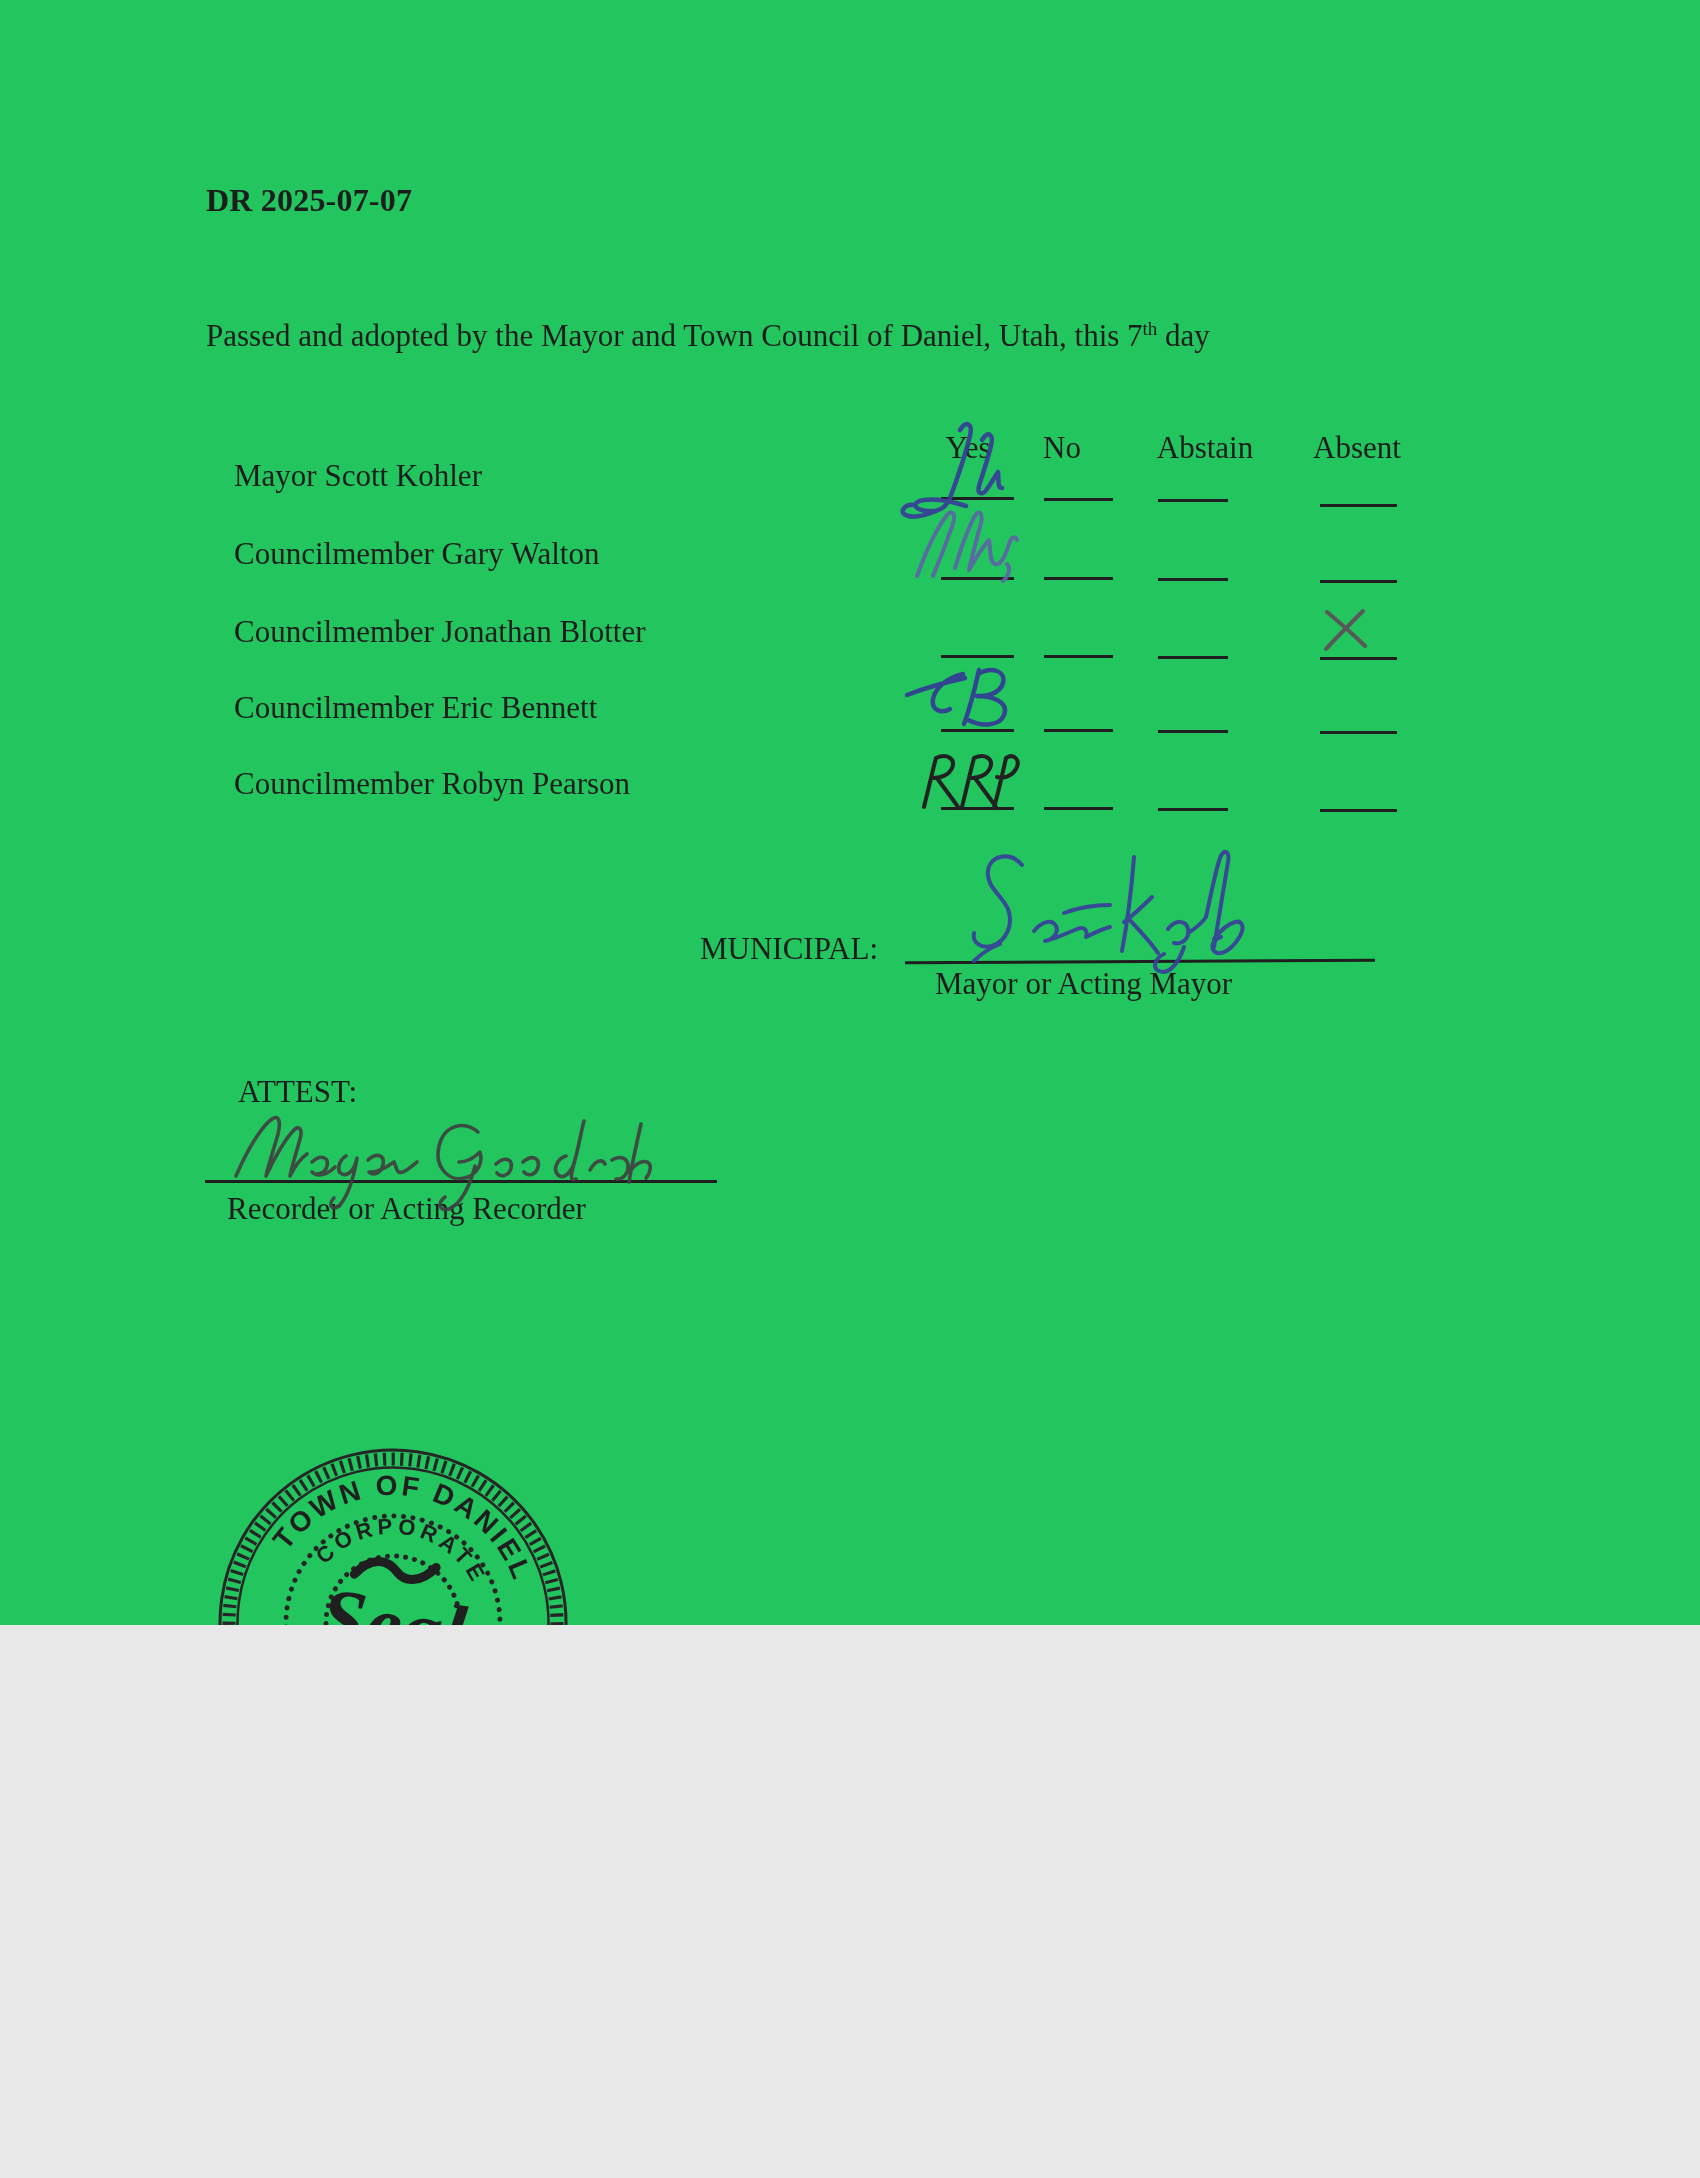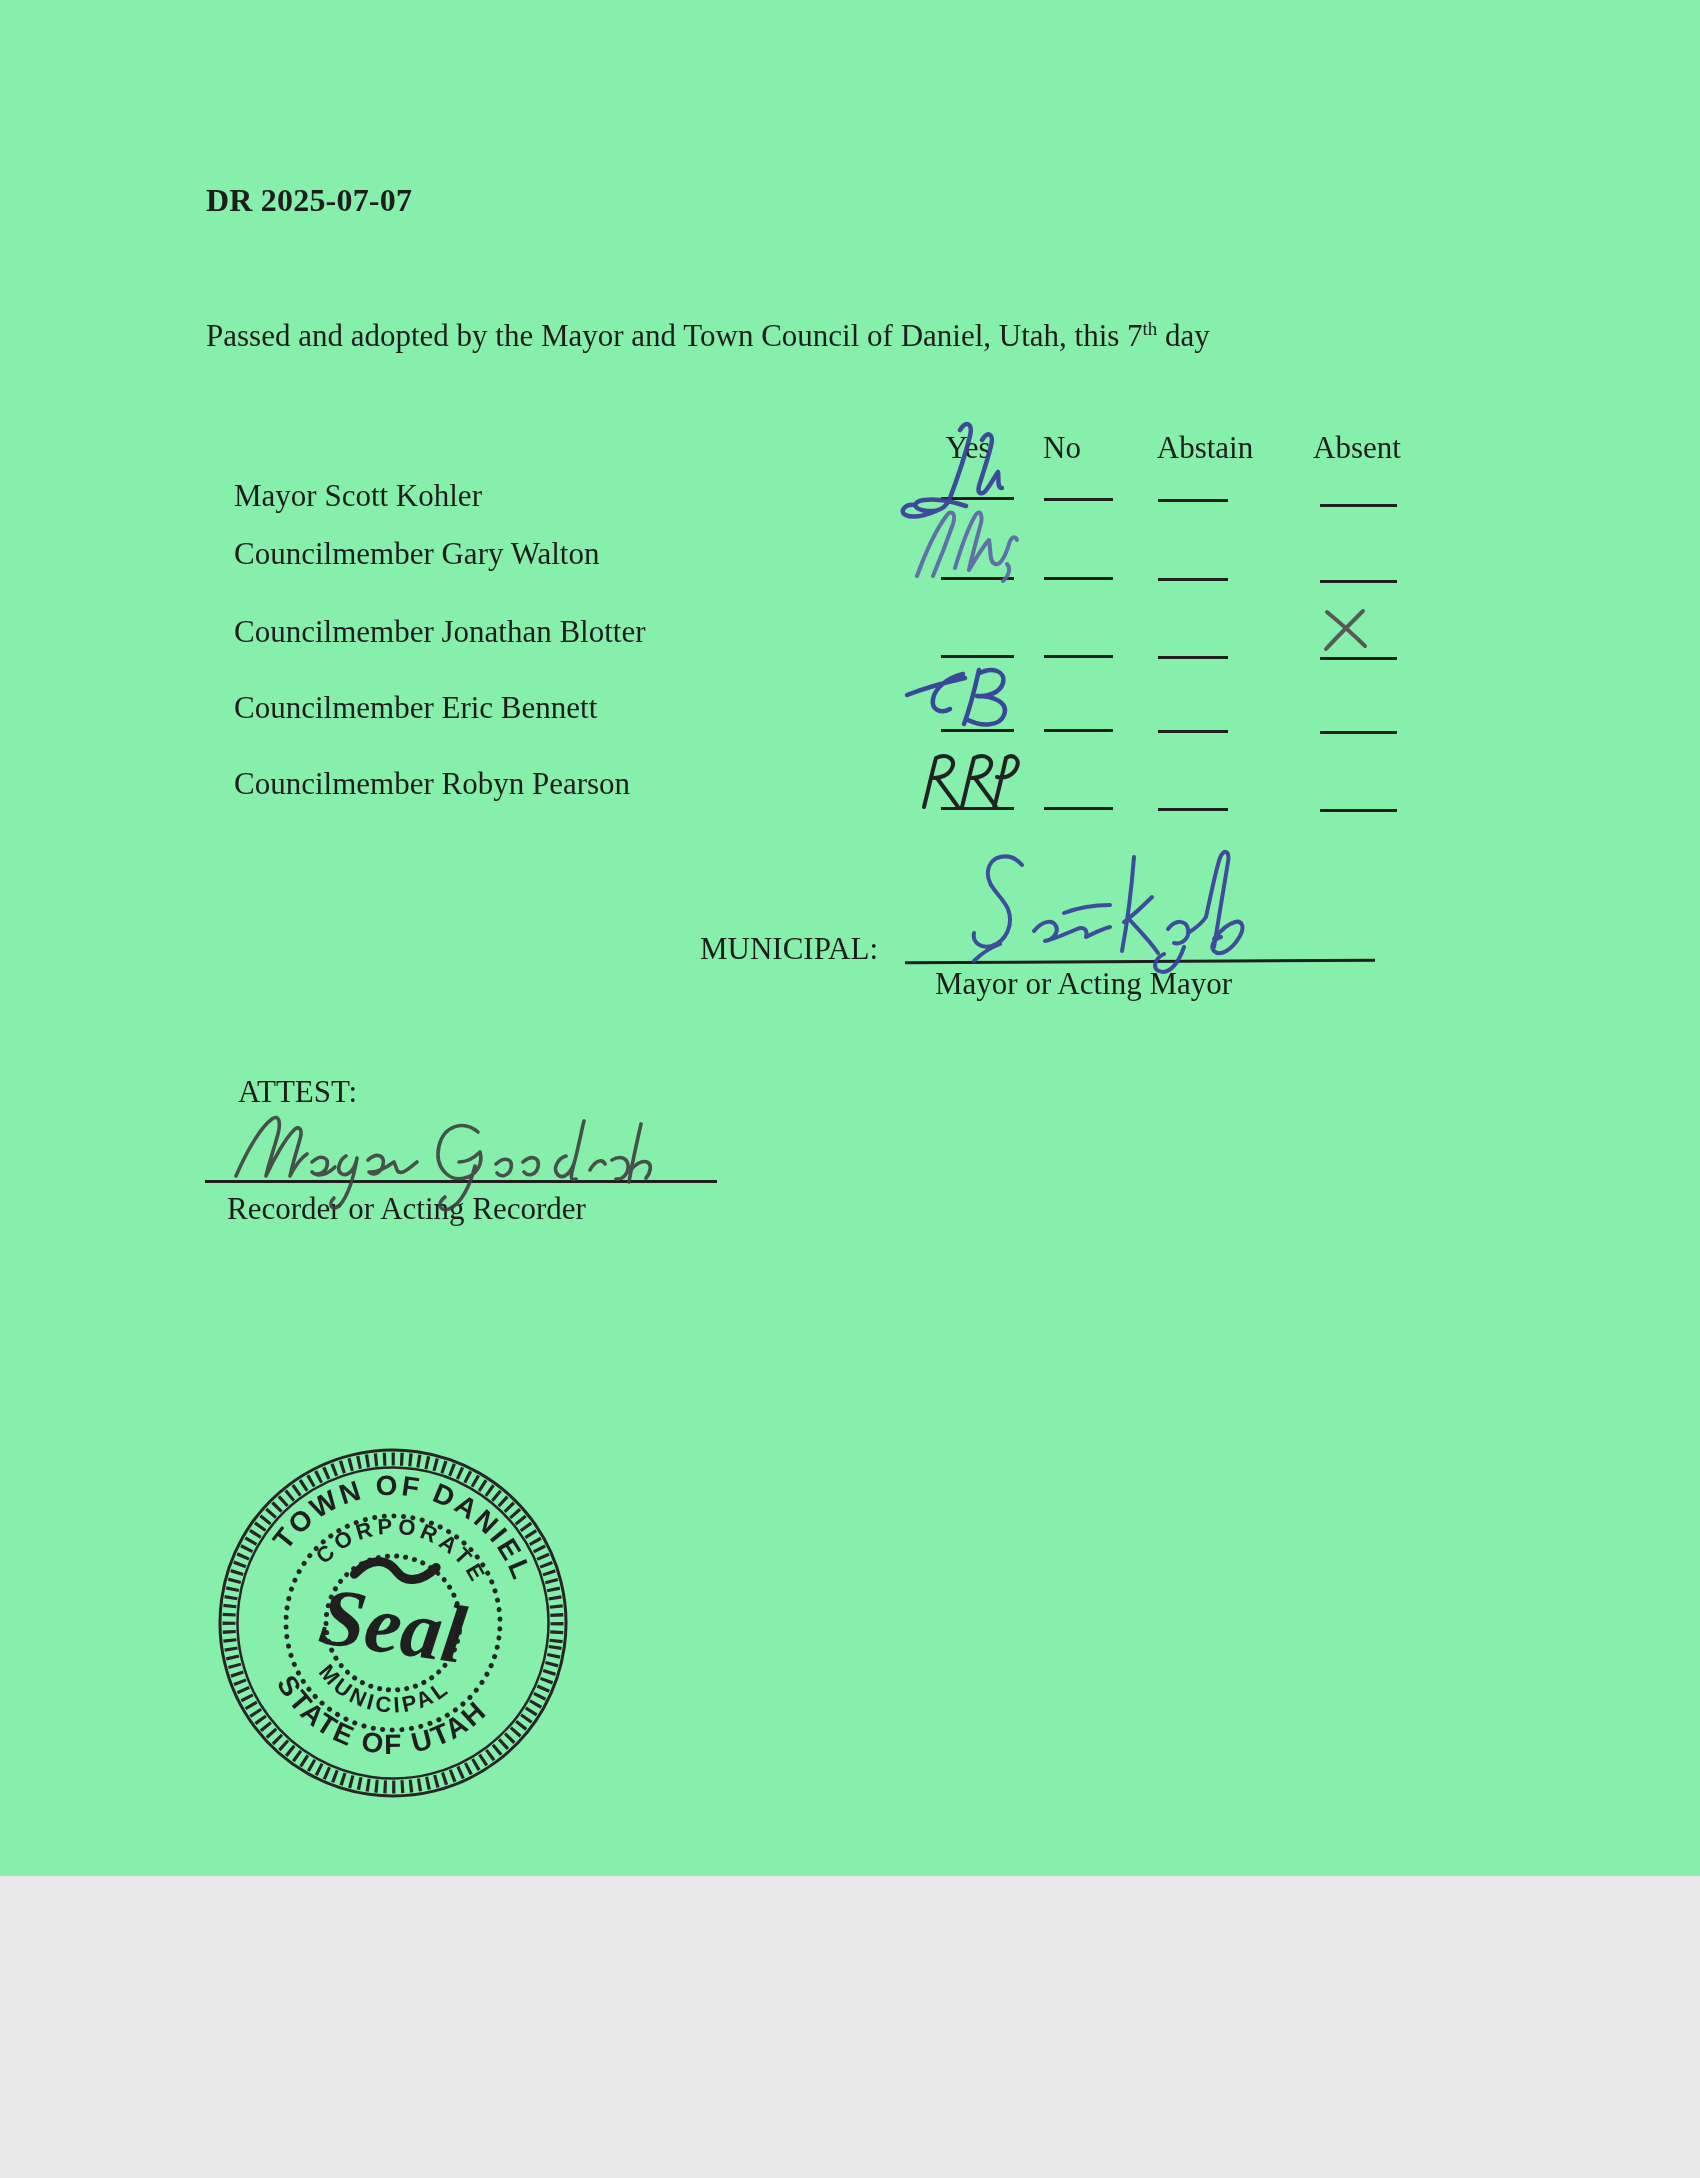--- a/index.html
+++ b/index.html
@@ -1,18 +1,18 @@
 <!DOCTYPE html>
 <html><head>
 <meta charset="utf-8">
 <style>
   html,body{margin:0;padding:0;background:#e8e8e8;}
   .page{
-    position:relative;width:1700px;height:1876px;margin:0 auto;
-    background:#86efac;overflow:hidden;
+    position:relative;width:1700px;height:1625px;margin:0 auto;
+    background:#22c55e;overflow:hidden;
     font-family:"Liberation Serif","DejaVu Serif",serif;
     color:#1d1d1d;
   }
   .abs{position:absolute;}
   .doc-number{font-weight:bold;font-size:32px;letter-spacing:.2px;}
   .body-text{font-size:31px;line-height:35px;white-space:nowrap;margin-top:48px;}
   .name{font-size:31px;white-space:nowrap;}
   .vote-header{font-size:31px;transform:translateX(-50%);white-space:nowrap;}
   .line{background:#1f1f1f;height:3px;}
   .thin-line{background:#1f1f1f;height:2.6px;}
@@ -34,21 +34,21 @@
 
   <div class="abs body-text" style="left:206px;top:270px;">
     <div><span>Passed and adopted by the Mayor and Town Council of Daniel, Utah, this 7</span><sup>th</sup><span> day</span></div>
   </div>
 
   <div class="abs vote-header" style="left:968px;top:430px;">Yes</div>
   <div class="abs vote-header" style="left:1062px;top:430px;">No</div>
   <div class="abs vote-header" style="left:1205px;top:430px;">Abstain</div>
   <div class="abs vote-header" style="left:1357px;top:430px;">Absent</div>
 
-  <div class="abs name" style="left:234px;top:478px;">Mayor Scott Kohler</div>
+  <div class="abs name" style="left:234px;top:458px;">Mayor Scott Kohler</div>
   <div class="abs name" style="left:234px;top:536px;">Councilmember Gary Walton</div>
   <div class="abs name" style="left:234px;top:614px;">Councilmember Jonathan Blotter</div>
   <div class="abs name" style="left:234px;top:690px;">Councilmember Eric Bennett</div>
   <div class="abs name" style="left:234px;top:766px;">Councilmember Robyn Pearson</div>
 
   <div class="abs line" style="left:941px;top:497px;width:73px;"></div>
   <div class="abs line" style="left:1044px;top:498px;width:69px;"></div>
   <div class="abs line" style="left:1158px;top:499px;width:70px;"></div>
   <div class="abs line" style="left:1320px;top:504px;width:77px;"></div>
 

